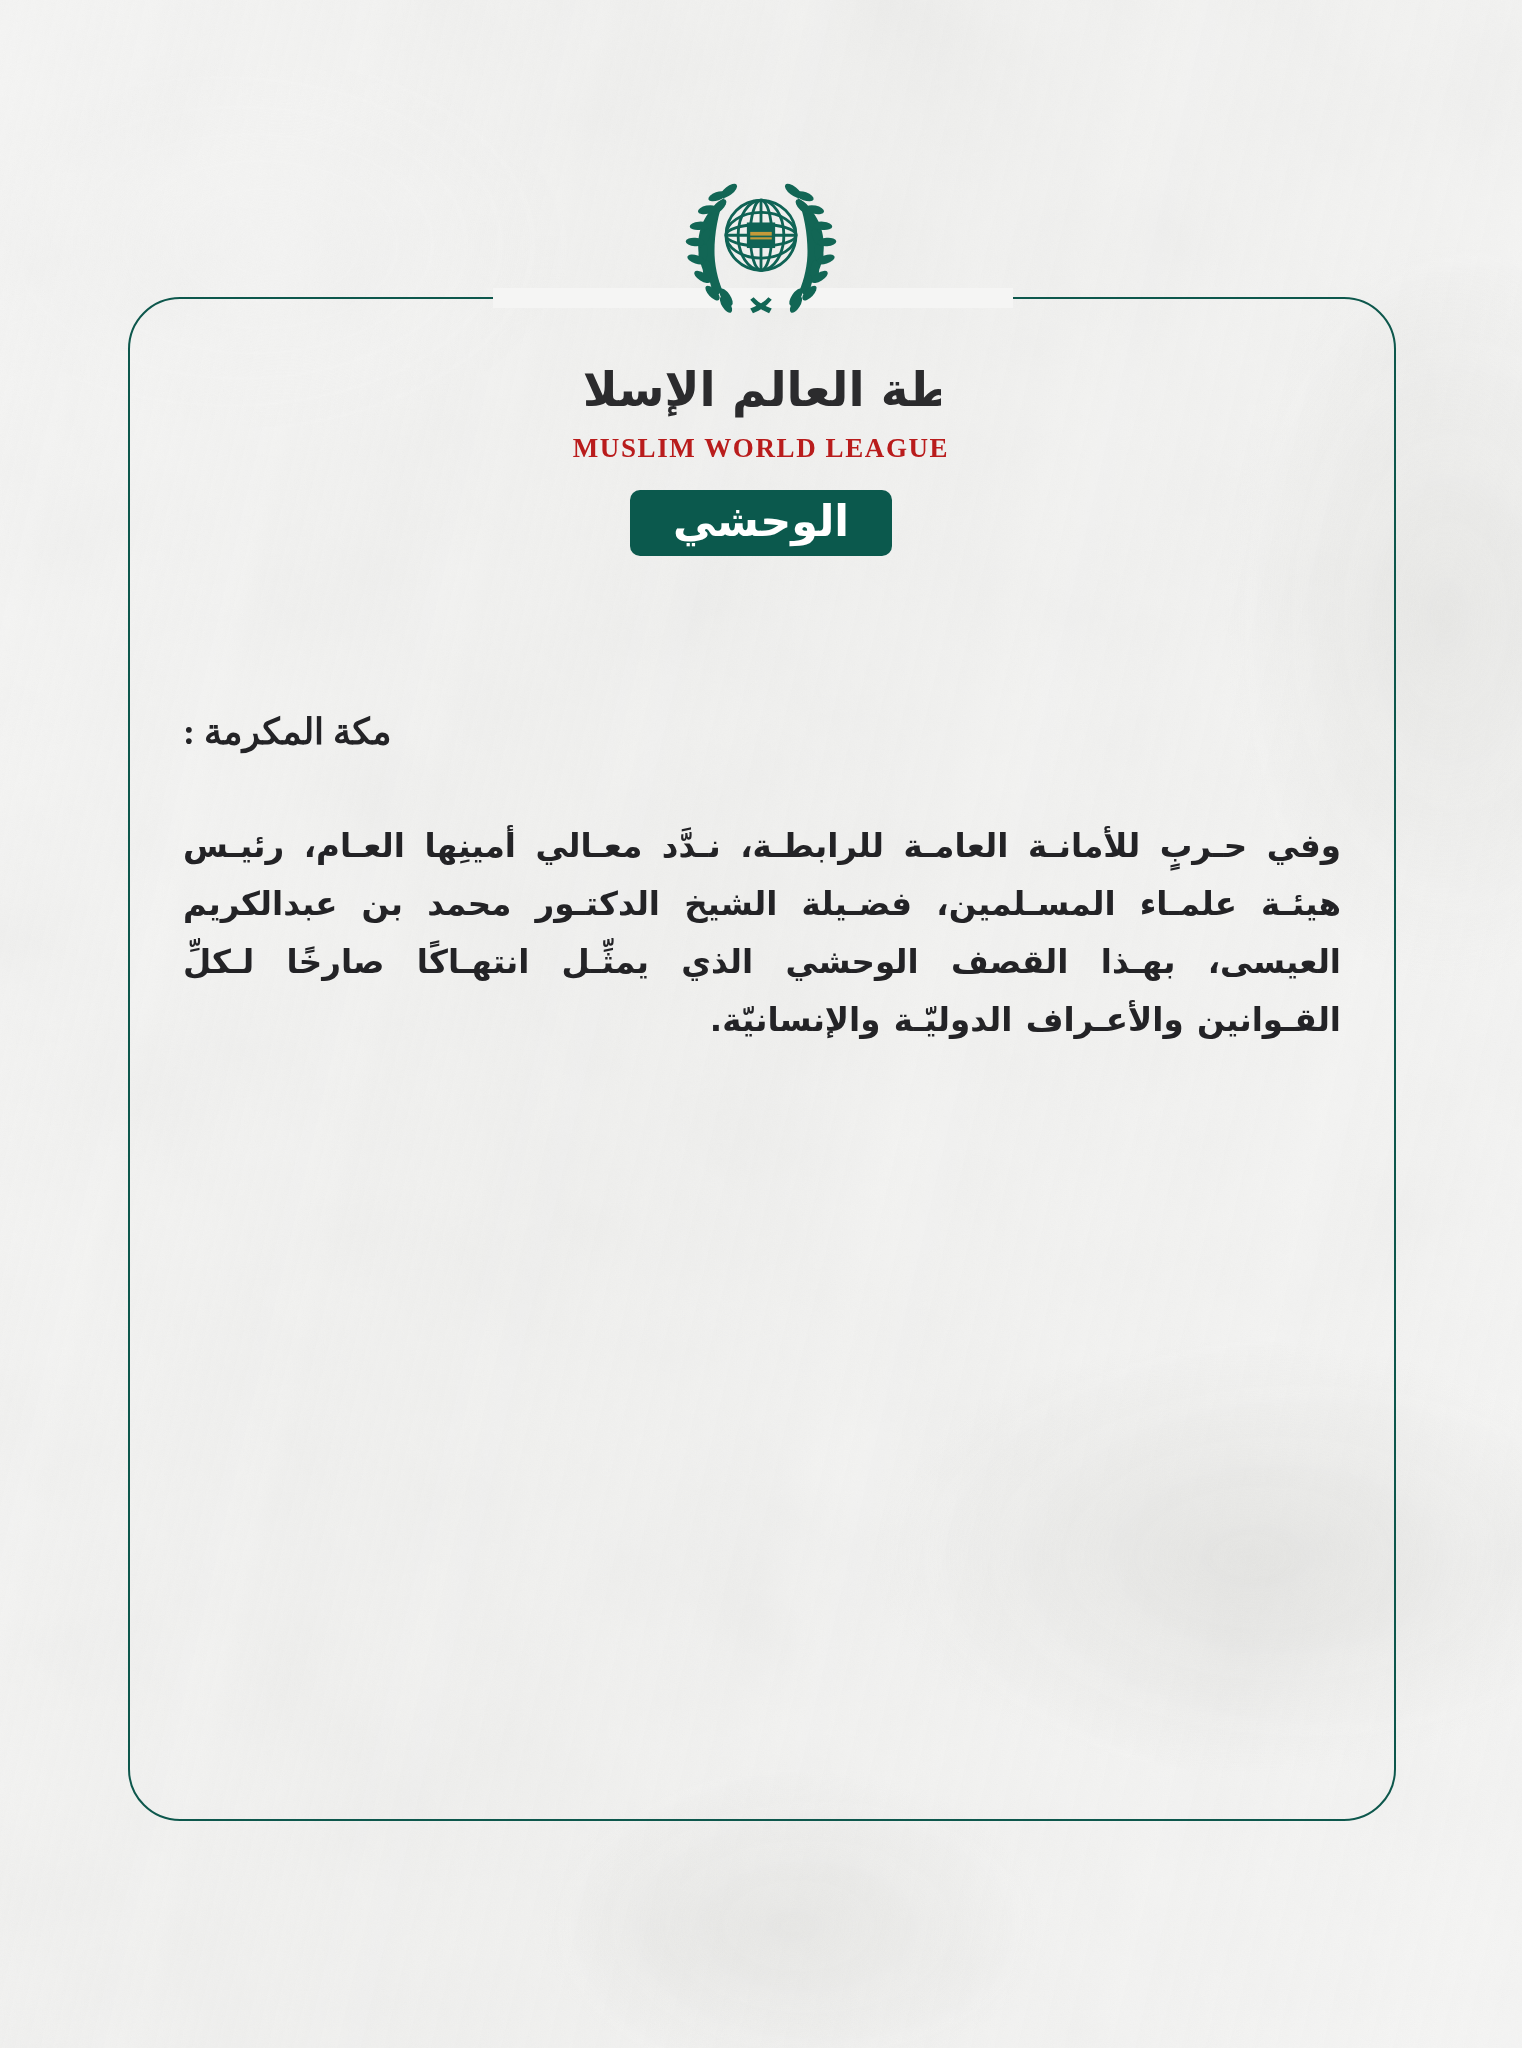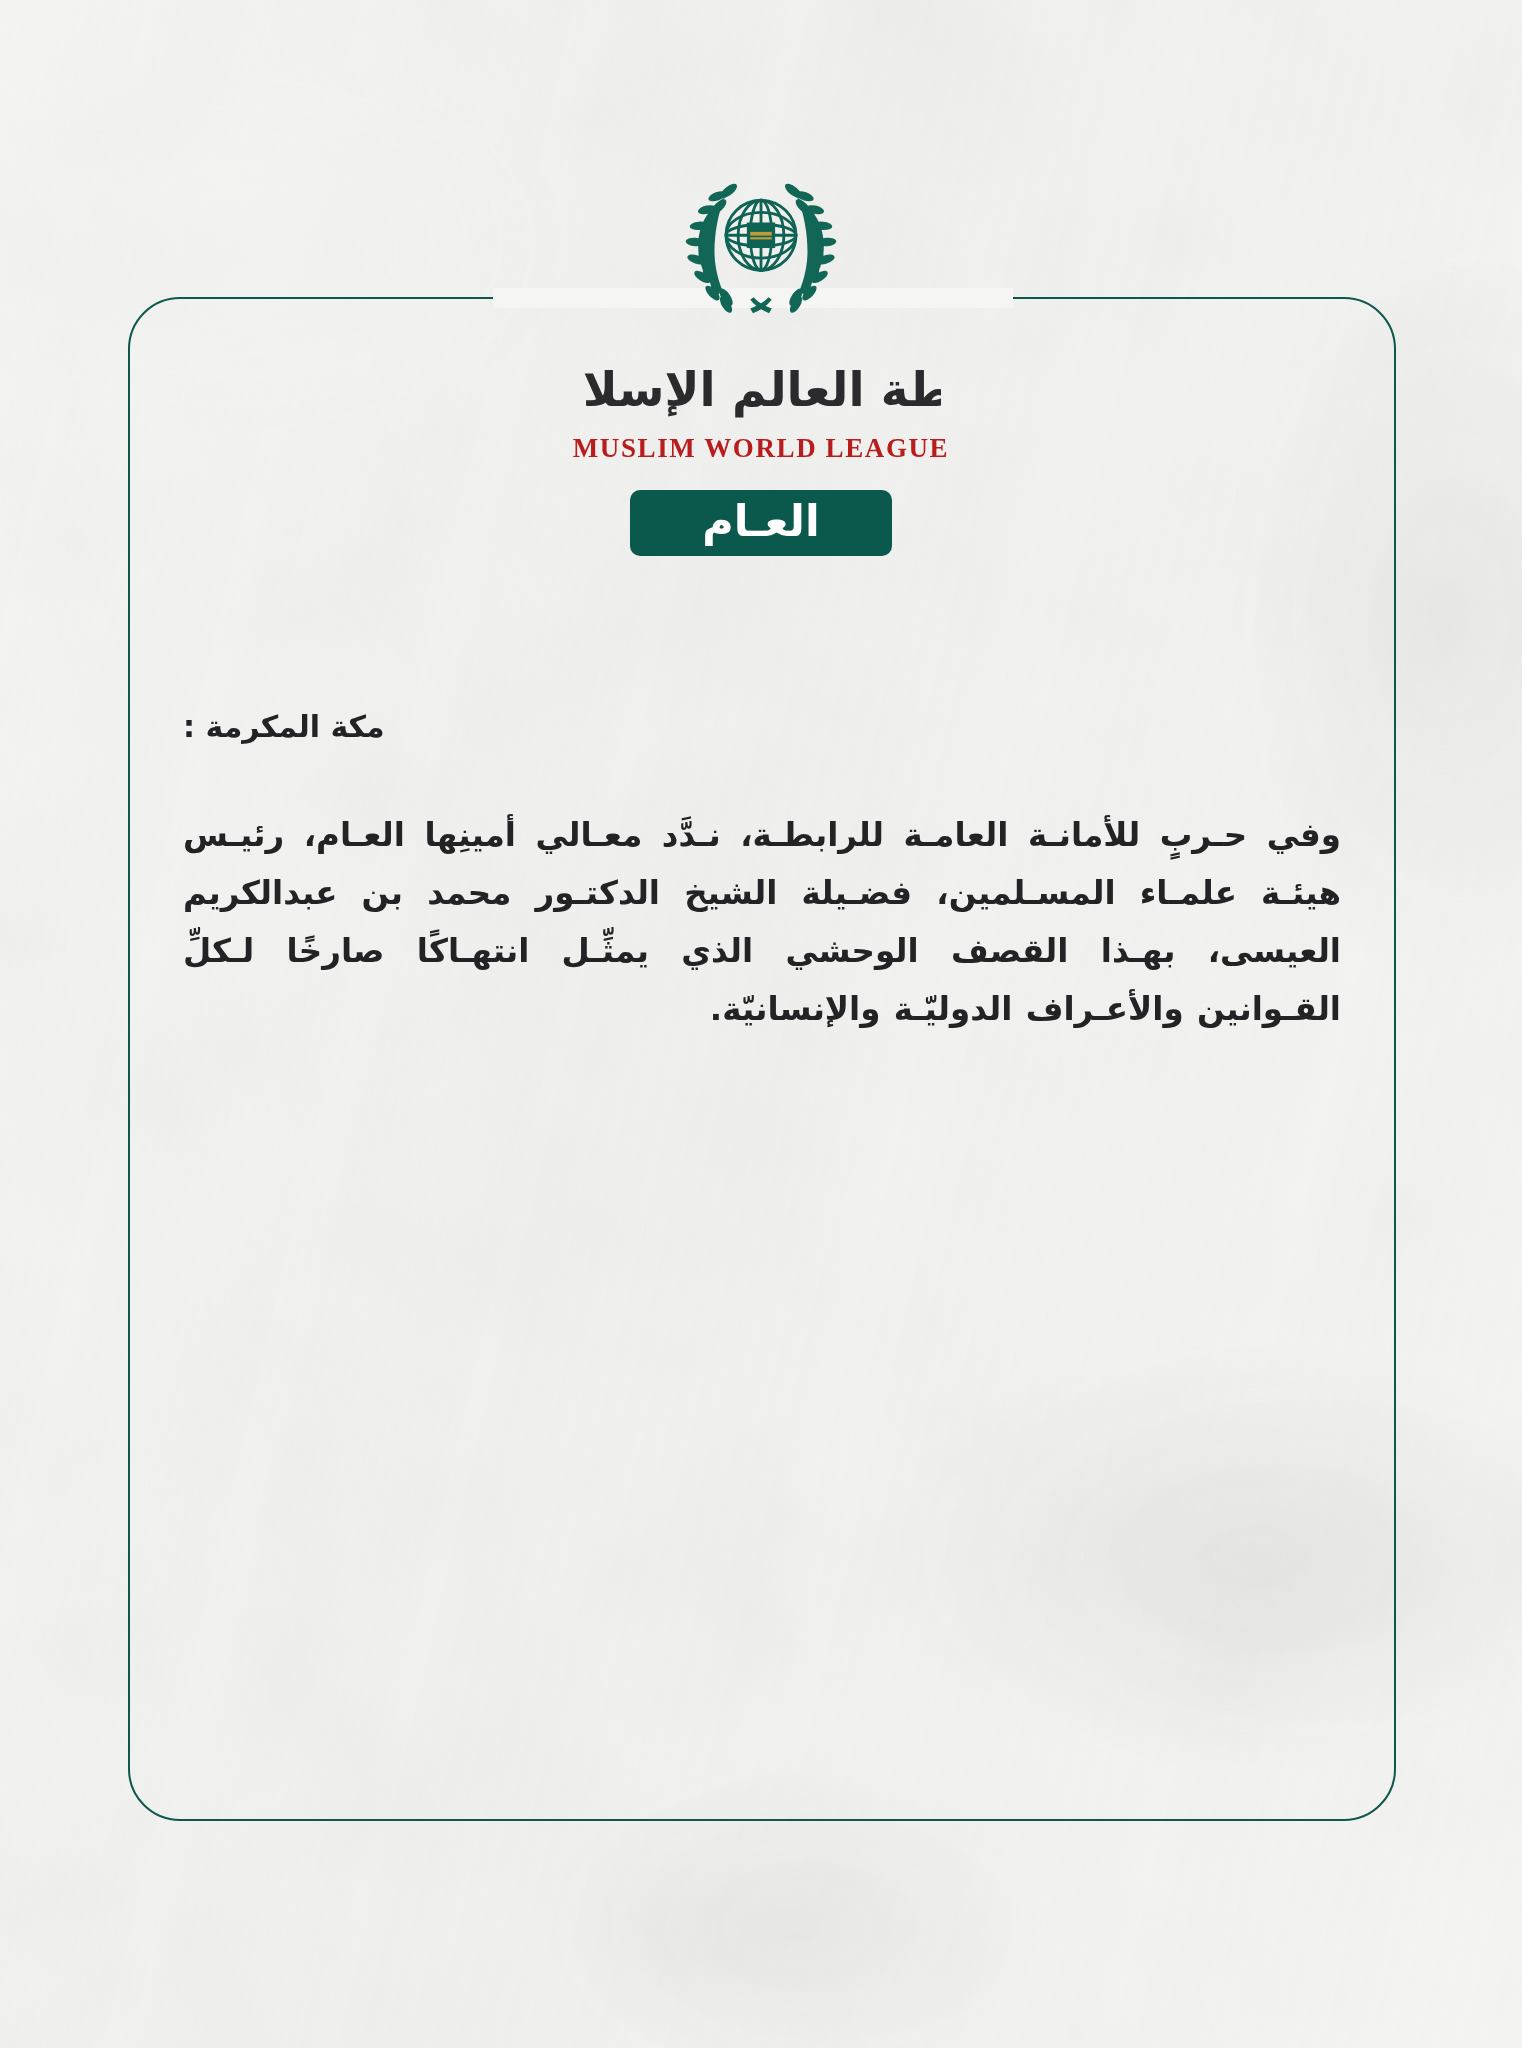--- a/index.html
+++ b/index.html
@@ -129,22 +129,23 @@
     color: #232326;
     font-family: "DejaVu Sans", "Liberation Sans", sans-serif;
     font-weight: bold;
     font-size: 32.5px;
     line-height: 1.78;
   }
   .dateline {
     text-align: left;
     text-align-last: left;
     direction: rtl;
-    font-size: 30px;
+    font-size: 36px;
     margin: 0 0 54px 0;
+    font-family: Liberation Serif, serif;
   }
   .para {
     margin: 0 0 44px 0;
     word-spacing: 2px;
   }
   .para:last-child { margin-bottom: 0; }
 </style>
 </head>
 <body>
 
@@ -239,20 +240,20 @@
     </g>
   </svg>
 
   <svg class="wordmark-ar" viewBox="0 0 360 86" aria-hidden="true">
     <text x="180" y="62" text-anchor="middle" font-family="'DejaVu Sans','Liberation Sans',sans-serif" font-size="47" font-weight="bold" fill="#2b2b2d" direction="rtl">رابطة العالم الإسلامي</text>
   </svg>
 
   <div class="wordmark-en">MUSLIM WORLD LEAGUE</div>
 
   <div class="badge">
-    <span class="badge-label">العـام</span>
+    <span class="badge-label">الوحشي</span>
   </div>
 </div>
 
 <div class="content">
   <p class="dateline">مكة المكرمة :</p>
   <p class="para">وفي حـربٍ للأمانـة العامـة للرابطـة، نـدَّد معـالي أمينِها العـام، رئيـس هيئـة علمـاء المسـلمين، فضـيلة الشيخ الدكتـور محمد بن عبدالكريم العيسى، بهـذا القصف الوحشي الذي يمثِّـل انتهـاكًا صارخًا لـكلِّ القـوانين والأعـراف الدوليّـة والإنسانيّة.</p>
 </div>
 
 </body></html>

